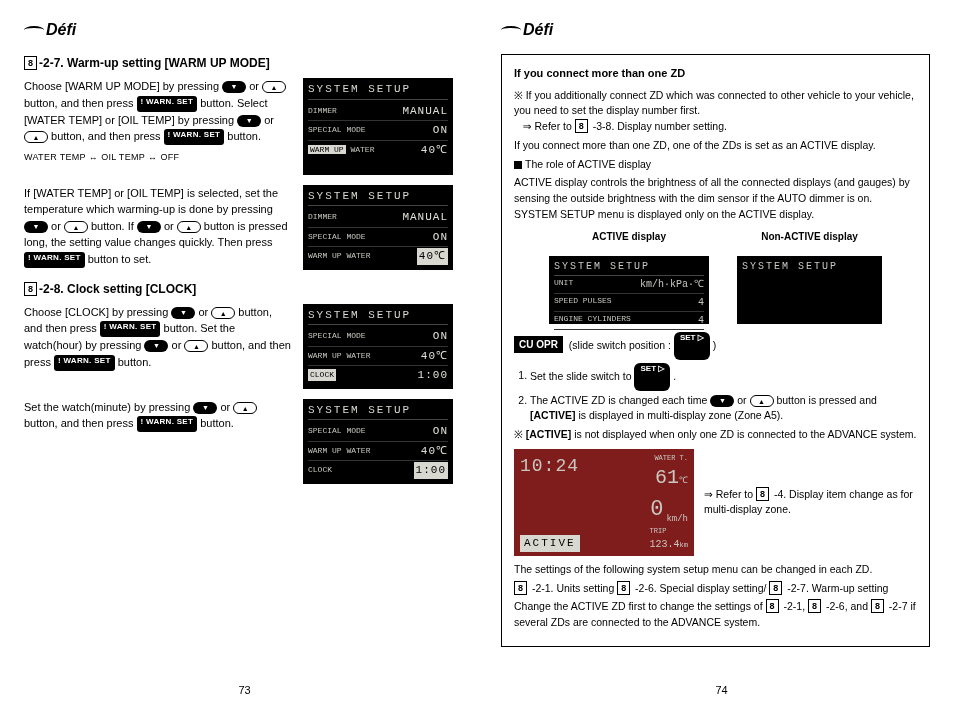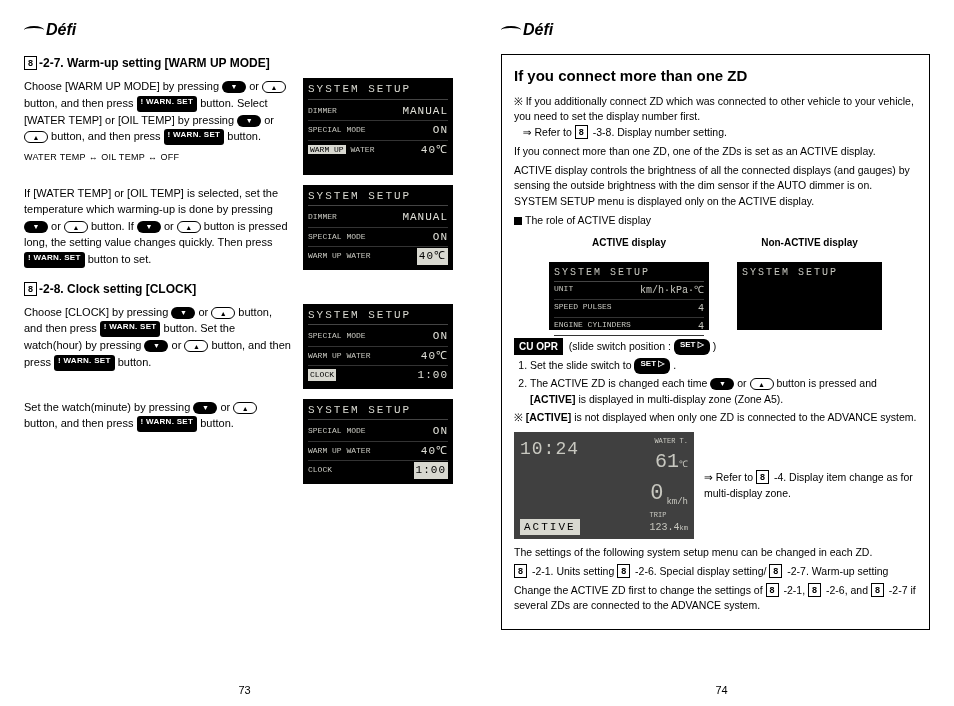--- a/index.html
+++ b/index.html
@@ -86,21 +86,21 @@
   }
   .setpill {
     display: inline-block;
     background: #000;
     color: #fff;
     border-radius: 6px;
     padding: 0 6px;
     font-size: 8px;
     font-weight: bold;
     line-height: 12px;
-    height: 16px;
+    height: 28px;
     vertical-align: middle;
   }
   .row {
     display: flex;
     gap: 10px;
     margin-bottom: 10px;
   }
   .row .text { flex: 1; }
   .lcd {
     background: #000;
@@ -150,21 +150,21 @@
     left: 12px; right: 0;
     text-align: center;
     font-size: 11px;
   }
   .right-box {
     border: 1px solid #000;
     padding: 10px 12px 12px 12px;
   }
   .right-title {
     font-weight: bold;
-    font-size: 15px;
+    font-size: 11px;
     margin-bottom: 6px;
   }
   .note { margin: 3px 0; font-size: 10.5px; }
   .bsq {
     display: inline-block;
     width: 8px; height: 8px;
     background: #000;
     vertical-align: middle;
     margin-right: 3px;
   }
@@ -222,21 +222,21 @@
     background: #000;
     color: #fff;
     font-weight: bold;
     padding: 1px 5px;
     font-size: 10px;
     margin-right: 3px;
   }
   ol.steps { margin: 3px 0 3px 16px; }
   ol.steps li { margin: 2px 0; font-size: 10.5px; }
   .bigzd {
-    background: #404040;
+    background: #7f1d1d;
     color: #c8c8c0;
     font-family: "Courier New", monospace;
     width: 180px;
     padding: 4px 6px;
     margin-right: 10px;
     font-size: 9px;
   }
   .bigzd .top { display: flex; gap: 8px; }
   .bigzd .clock { font-size: 18px; letter-spacing: 1px; }
   .bigzd .wt { font-size: 20px; }
@@ -402,22 +402,22 @@
   </div>
 
   <div class="right-box">
     <div class="right-title">If you connect more than one ZD</div>
 
     <p class="note"><span>※ If you additionally connect ZD which was connected to other vehicle to your vehicle, you need to set the display number first.</span><br>
       &nbsp;&nbsp;&nbsp;<span>⇒ Refer to</span> <span class="boxnum">8</span> <span>-3-8. Display number setting.</span>
     </p>
 
     <p class="note">If you connect more than one ZD, one of the ZDs is set as an ACTIVE display.</p>
+    <p class="note"><span class="bsq"></span><span>The role of ACTIVE display</span></p>
     <p class="note">ACTIVE display controls the brightness of all the connected displays (and gauges) by sensing the outside brightness with the dim sensor if the AUTO dimmer is on.  SYSTEM SETUP menu is displayed only on the ACTIVE display.</p>
-    <p class="note"><span class="bsq"></span><span>The role of ACTIVE display</span></p>
 
     <div class="displays">
       <div class="disp-col">
         <div class="cap">ACTIVE display</div>
         <div class="lcd2">
           <div class="title">SYSTEM SETUP</div>
           <div class="line">
               <span class="highlight">UNIT</span>
               <span class="val">km/h·kPa·℃</span>
             </div>

